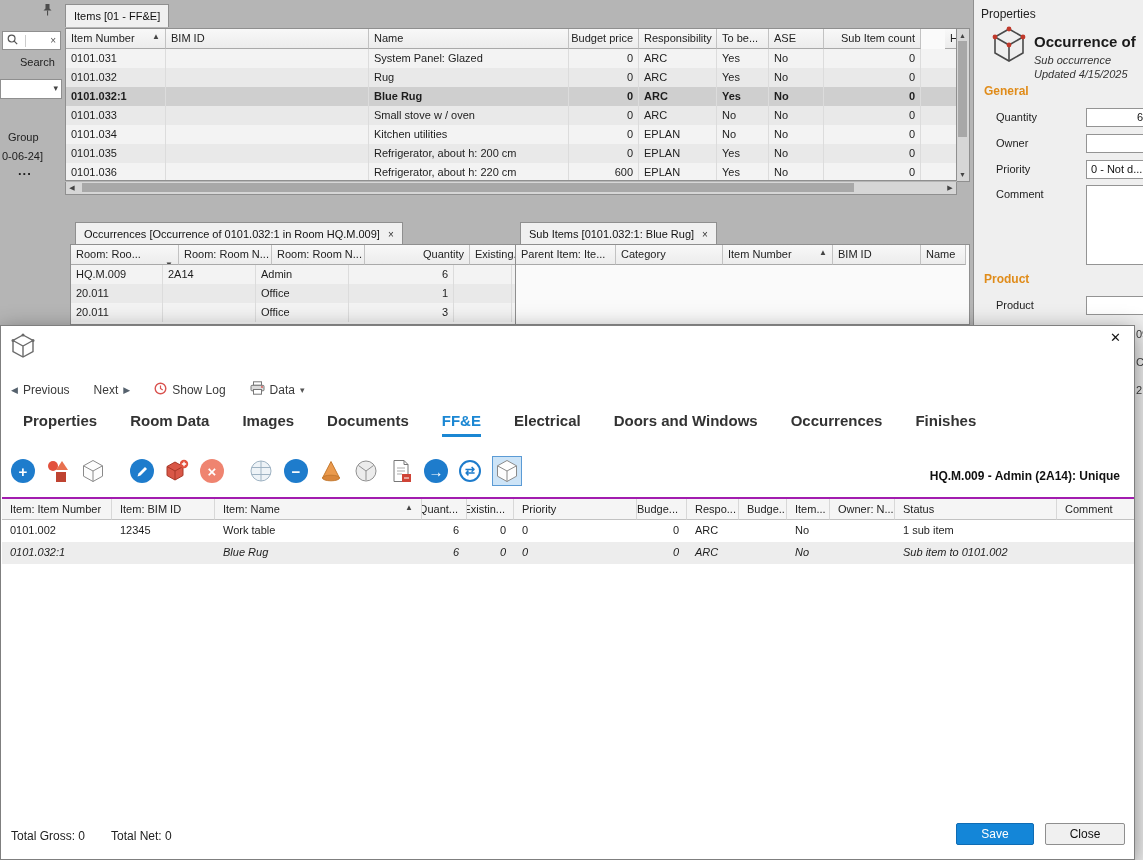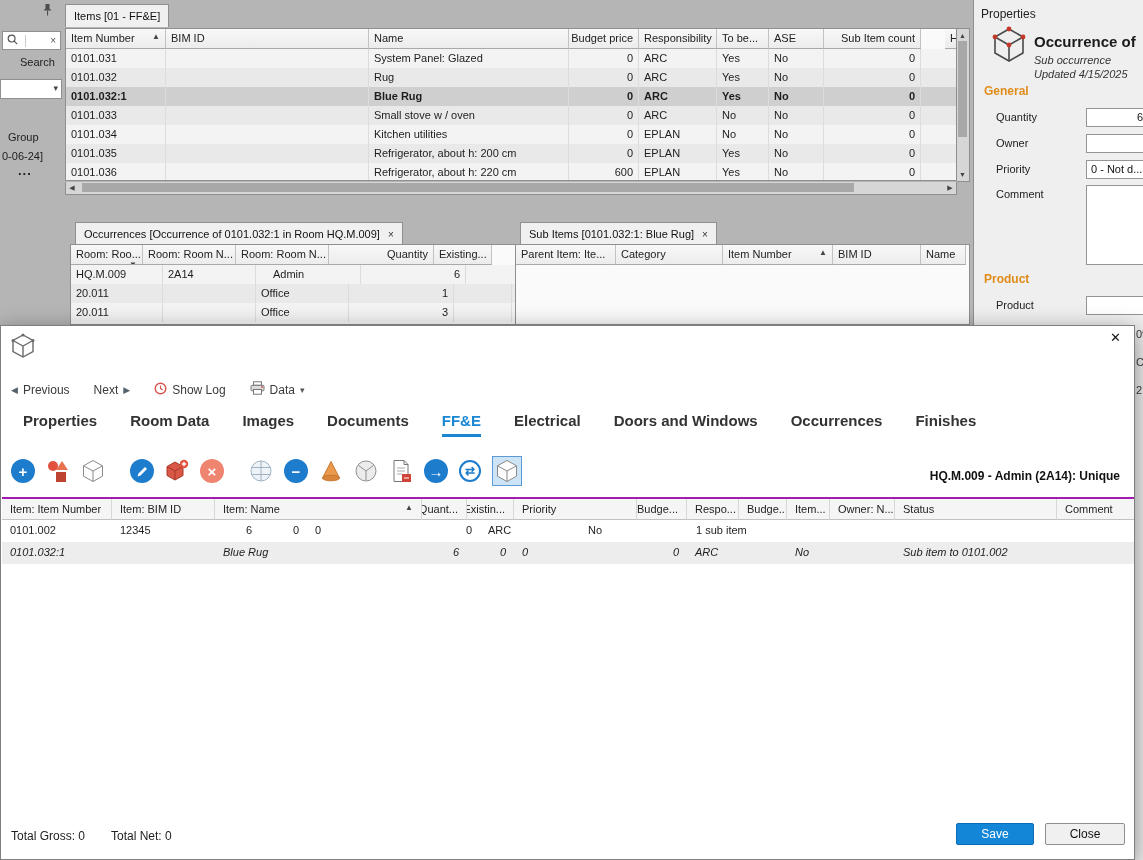--- a/index.html
+++ b/index.html
@@ -253,41 +253,41 @@
     <div class="hthumb"></div>
     <span class="harrow" style="right:0">▶</span>
   </div>
 
   <div class="wintab occ-tab">
     <span>Occurrences [Occurrence of 0101.032:1 in Room HQ.M.009]</span>
     <span class="closex">×</span>
   </div>
   <div class="grid bgtable occ-grid">
       <div class="trow thead">
-        <div class="tcell hcell" style="width: 72px; flex-direction: column;">
+        <div class="tcell hcell" style="width: 108px; flex-direction: column;">
           <span>Room: Roo...</span>
           <span class="sortglyph">▼</span>
         </div>
         <div class="tcell hcell" style="width: 93px;">
           <span>Room: Room N...</span>
         </div>
         <div class="tcell hcell" style="width: 93px;">
           <span>Room: Room N...</span>
         </div>
         <div class="tcell hcell" style="width: 105px; justify-content: flex-end;">
           <span>Quantity</span>
         </div>
         <div class="tcell hcell" style="width: 58px;">
           <span>Existing...</span>
         </div>
       </div>
       <div class="trow">
         <div class="tcell" style="width: 92px;">HQ.M.009</div>
         <div class="tcell" style="width: 93px;">2A14</div>
-        <div class="tcell" style="width: 93px; margin-left: 12px;">Admin</div>
+        <div class="tcell" style="width: 93px;">Admin</div>
         <div class="tcell" style="width: 105px; text-align: right;">6</div>
         <div class="tcell" style="width: 58px;"></div>
       </div>
       <div class="trow">
         <div class="tcell" style="width: 92px;">20.011</div>
         <div class="tcell" style="width: 93px;"></div>
         <div class="tcell" style="width: 93px;">Office</div>
         <div class="tcell" style="width: 105px; text-align: right;">1</div>
         <div class="tcell" style="width: 58px;"></div>
       </div>
@@ -505,20 +505,21 @@
           <div class="tcell hcell" style="width: 162px;">
             <span>Status</span>
           </div>
           <div class="tcell hcell" style="width: 78px;">
             <span>Comment</span>
           </div>
         </div>
         <div class="trow">
           <div class="tcell" style="width: 110px;">0101.002</div>
           <div class="tcell" style="width: 103px;">12345</div>
+          <div class="tcell" style="width: 207px;">Work table</div>
           <div class="tcell" style="width: 45px; text-align: right;">6</div>
           <div class="tcell" style="width: 47px; text-align: right;">0</div>
           <div class="tcell" style="width: 123px;">0</div>
           <div class="tcell" style="width: 50px; text-align: right;">0</div>
           <div class="tcell" style="width: 52px;">ARC</div>
           <div class="tcell" style="width: 48px;"></div>
           <div class="tcell" style="width: 43px;">No</div>
           <div class="tcell" style="width: 65px;"></div>
           <div class="tcell" style="width: 162px;">1 sub item</div>
           <div class="tcell" style="width: 78px;"></div>

